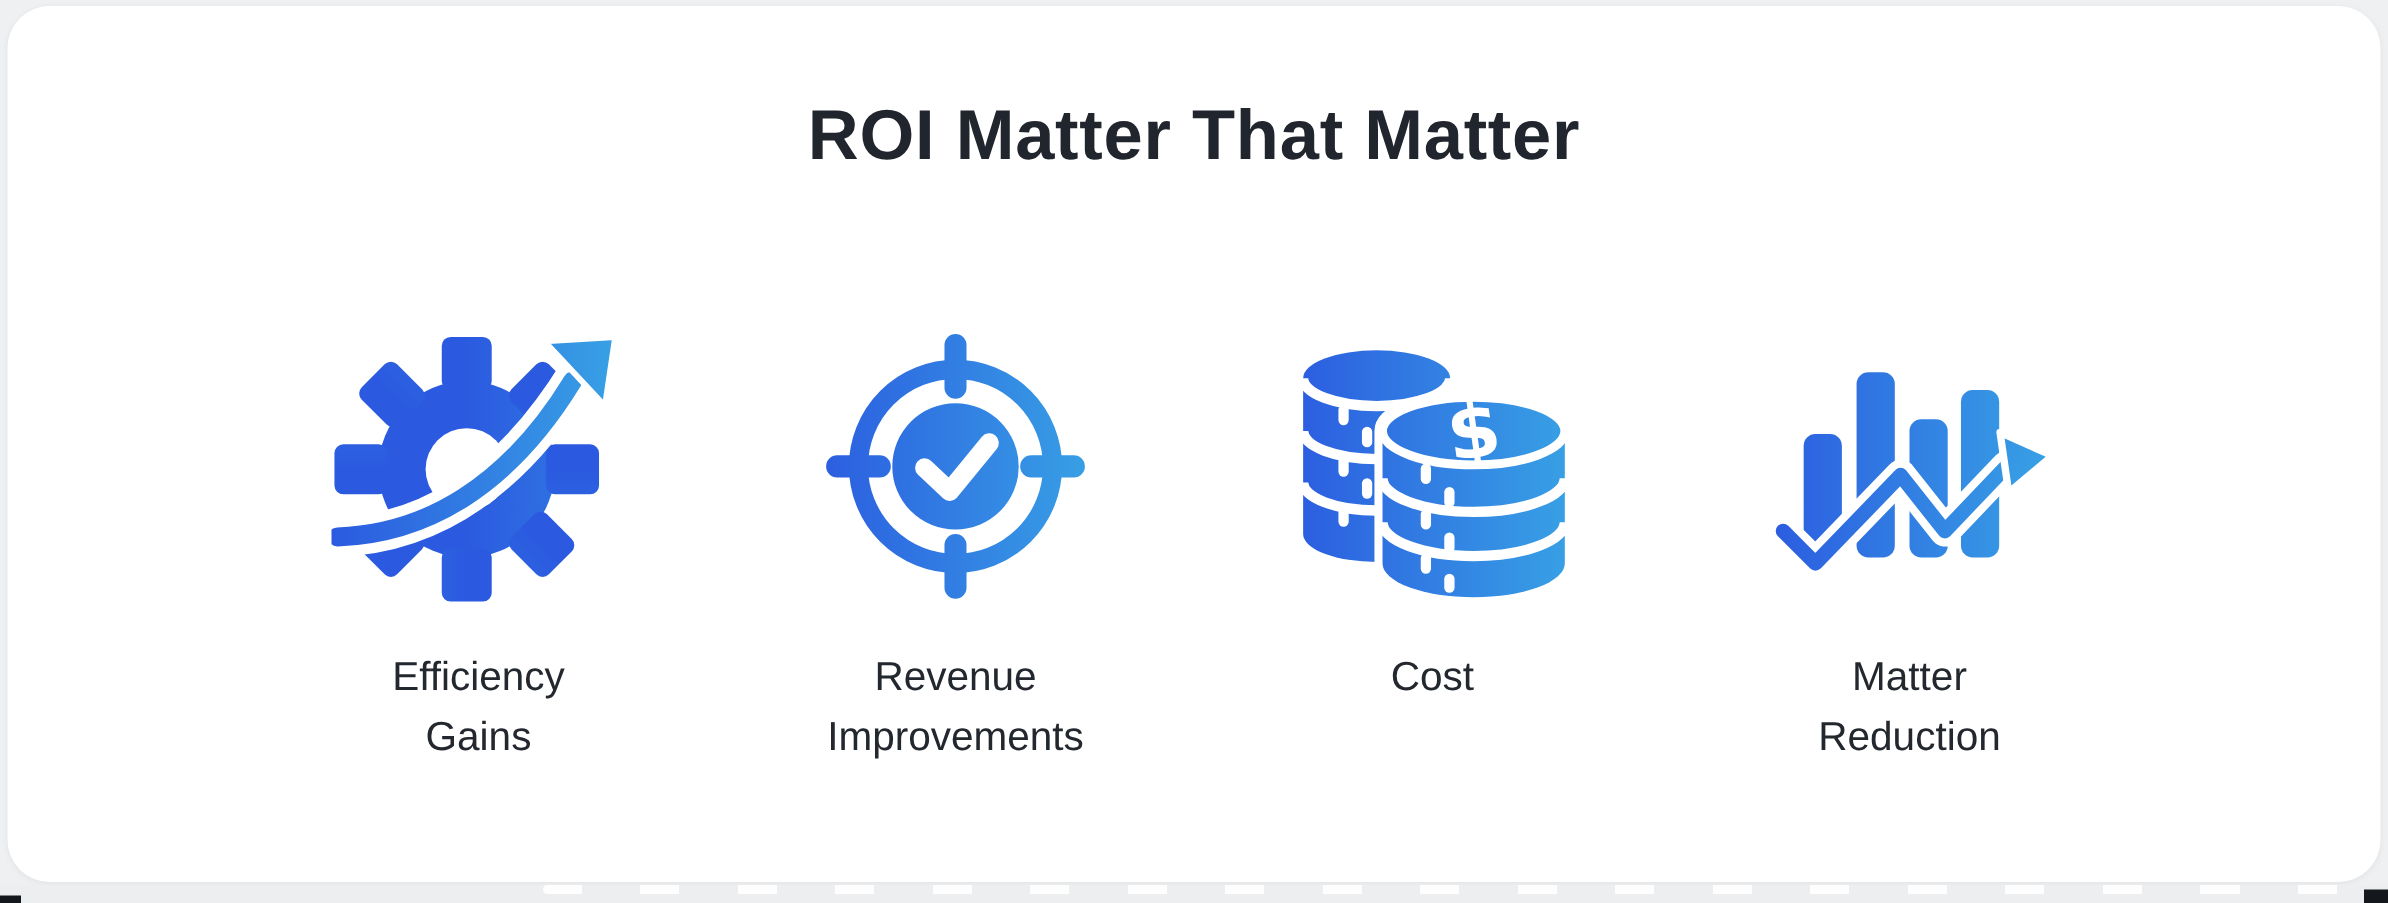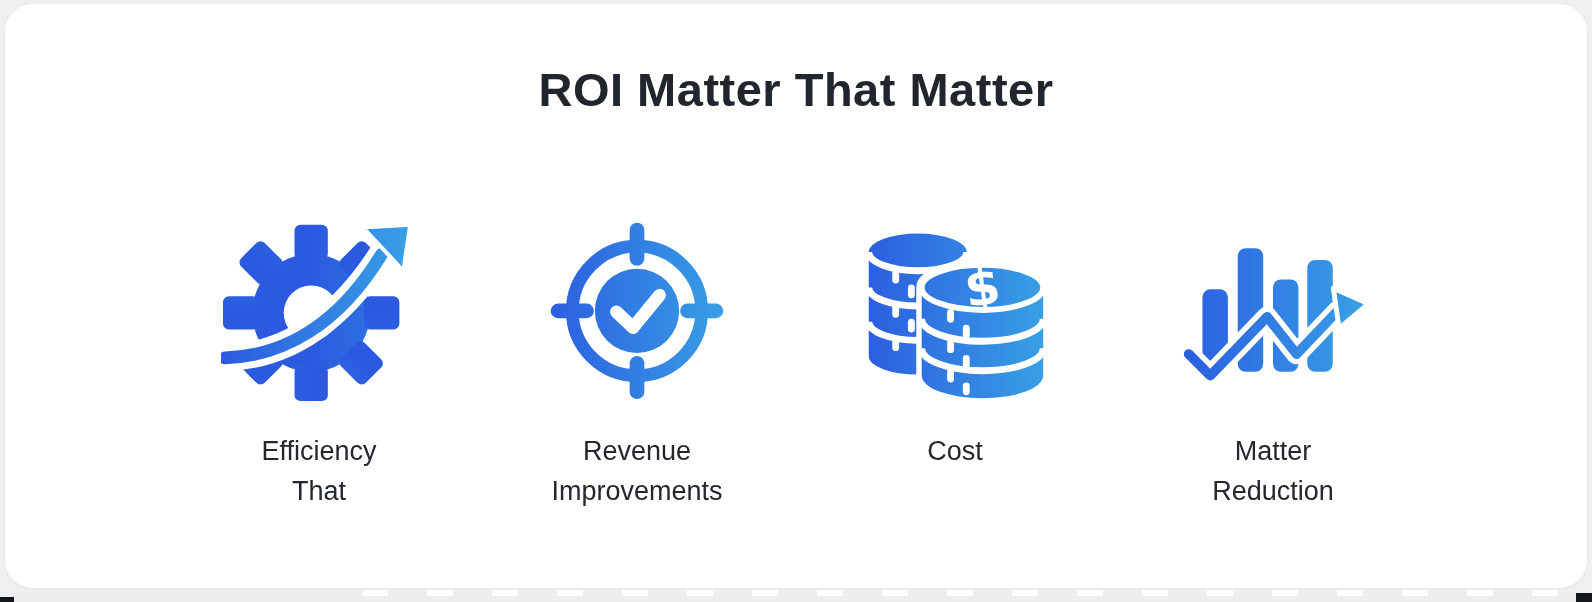--- a/index.html
+++ b/index.html
@@ -99,21 +99,21 @@
 
           <path d="M 4 152 C 64 150 120 118 168 40" fill="none" stroke="#ffffff" stroke-width="27" stroke-linecap="round"></path>
 
           <path d="M 4 152 C 64 150 120 118 164 46" fill="none" stroke="url(#gB)" stroke-width="13" stroke-linecap="round"></path>
 
           <polygon points="193,16 186,63 145,19" fill="url(#gB)" stroke="#ffffff" stroke-width="4" stroke-linejoin="round"></polygon>
         </svg>
       </div>
       <div class="label">
         <span>Efficiency</span>
-        <span>That</span>
+        <span>Gains</span>
       </div>
     </div>
 
     <div class="metric">
       <div class="icon-wrap">
         <svg viewBox="0 0 200 200">
           <circle cx="100" cy="104" r="66" fill="none" stroke="url(#gB)" stroke-width="13"></circle>
           <rect x="92.5" y="14" width="15" height="44" rx="7.5" fill="url(#gB)"></rect>
           <rect x="92.5" y="150" width="15" height="44" rx="7.5" fill="url(#gB)"></rect>
           <rect x="12" y="96.5" width="44" height="15" rx="7.5" fill="url(#gB)"></rect>

